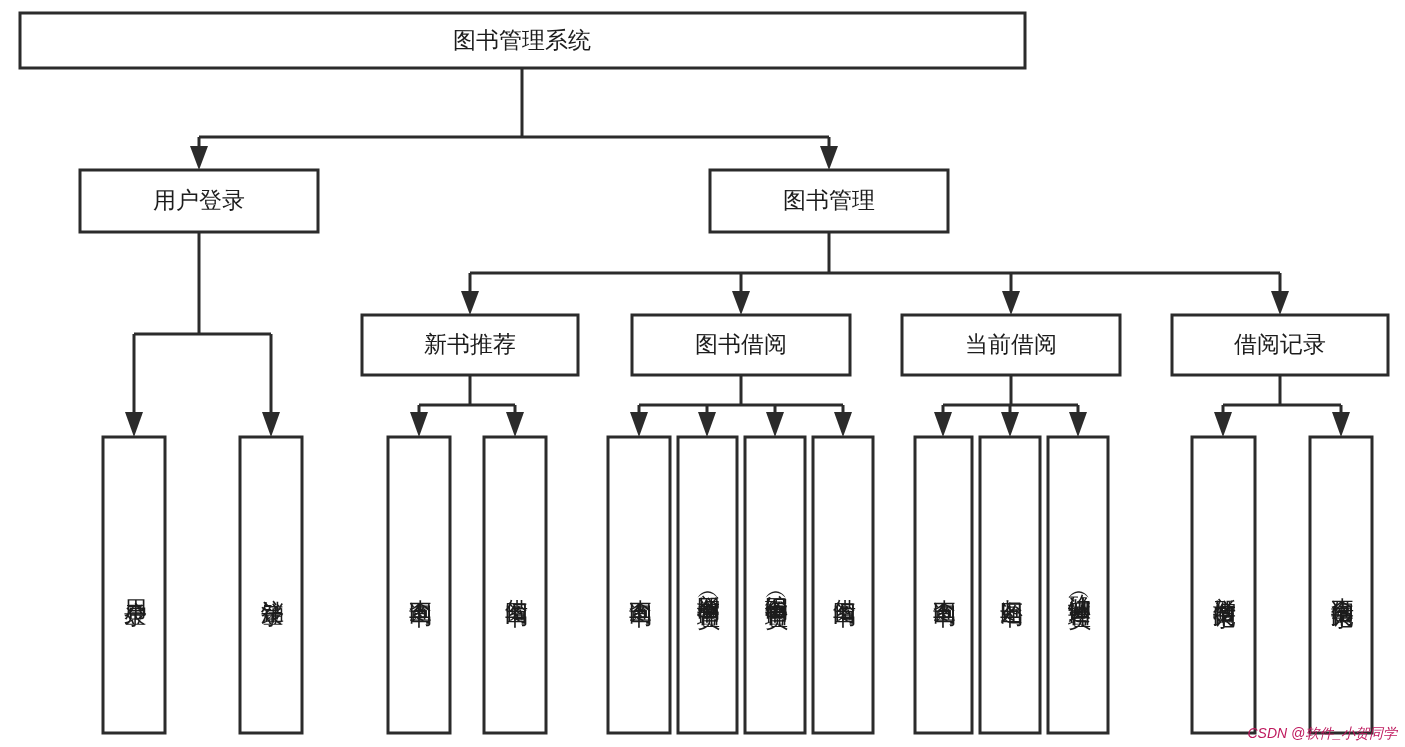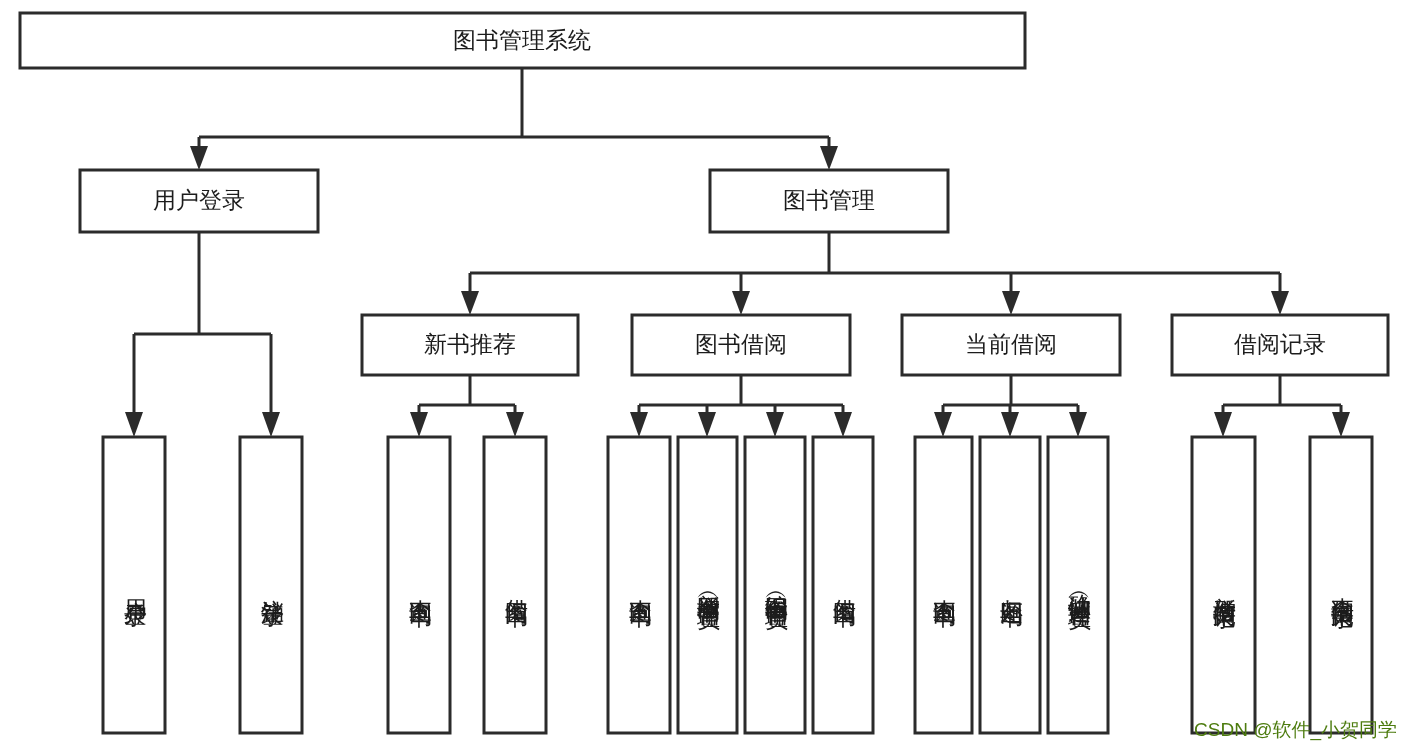--- a/index.html
+++ b/index.html
@@ -16,22 +16,23 @@
     font-family:"Liberation Sans","DejaVu Sans",sans-serif;
     font-size:23px;fill:#1c1c1c;text-anchor:middle;dominant-baseline:middle;
   }
   .v-label{
     font-family:"Liberation Sans","DejaVu Sans",sans-serif;
     font-size:23px;fill:#1c1c1c;text-anchor:middle;dominant-baseline:middle;
     writing-mode:vertical-rl;letter-spacing:2px;
   }
   .watermark{
     position:absolute;right:8px;bottom:4px;
-    font-size:19px;color:#4d7c0f;white-space:nowrap;
+    font-size:14px;color:#be185d;white-space:nowrap;
     font-family:"Liberation Sans","DejaVu Sans",sans-serif;
+    font-style:italic;
   }
 </style>
 </head>
 <body>
 
 <div id="diagram-root">
 
   <svg id="tree" viewBox="0 0 1405 747" xmlns="http://www.w3.org/2000/svg">
 
     <g>

